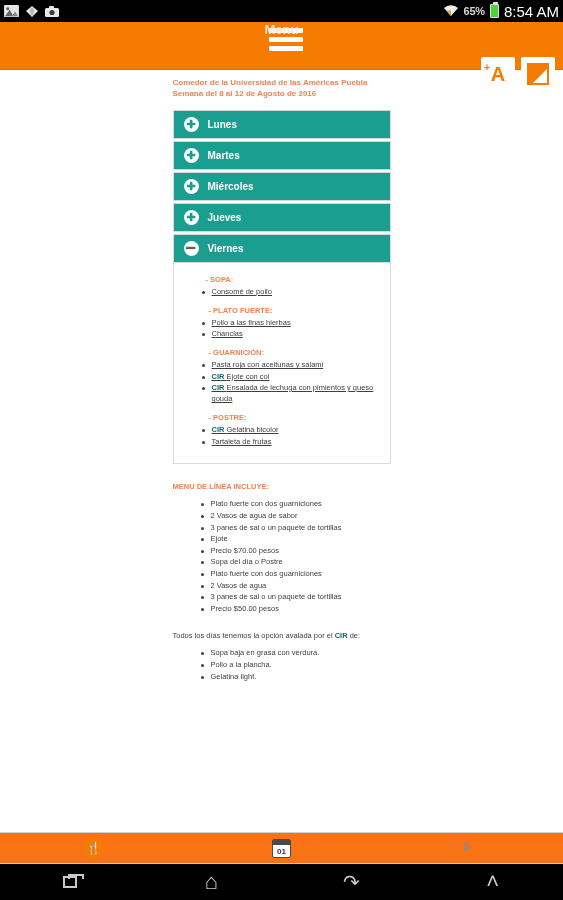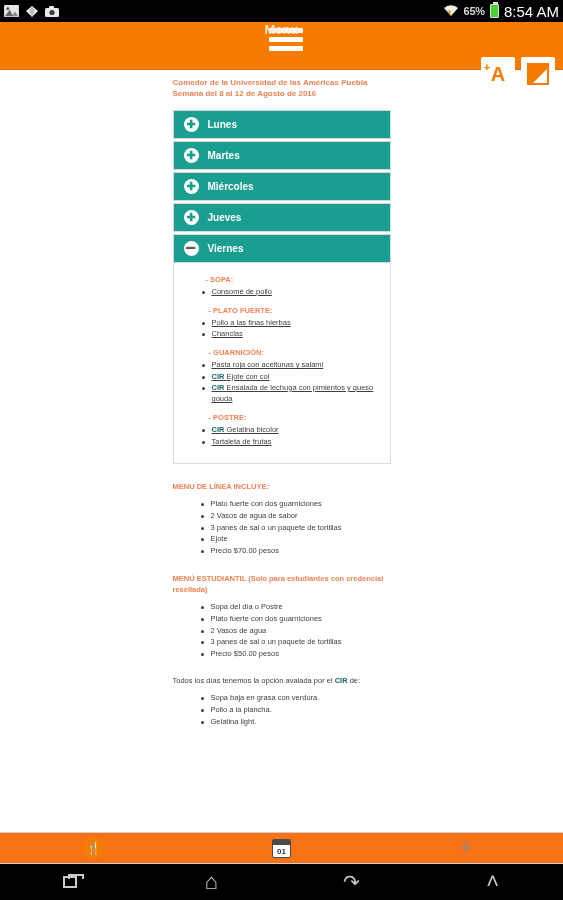--- a/index.html
+++ b/index.html
@@ -318,21 +318,20 @@
 
       <div class="info-title">MENU DE LÍNEA INCLUYE:</div>
       <ul class="info-list">
         <li>Plato fuerte con dos guarniciones</li>
         <li>2 Vasos de agua de sabor</li>
         <li>3 panes de sal o un paquete de tortillas</li>
         <li>Ejote</li>
         <li>Precio $70.00 pesos</li>
       </ul>
 
-      <div class="info-title">MENÚ ESTUDIANTIL (Solo para estudiantes con credencial resellada)</div>
       <ul class="info-list">
         <li>Sopa del día  o Postre</li>
         <li>Plato fuerte con dos guarniciones</li>
         <li>2 Vasos de agua</li>
         <li>3 panes de sal o un paquete de tortillas</li>
         <li>Precio $50.00 pesos</li>
       </ul>
 
       <div class="note">
         <span>Todos los días tenemos la opción avalada por el </span><span class="cir">CIR </span><span> de:</span>

